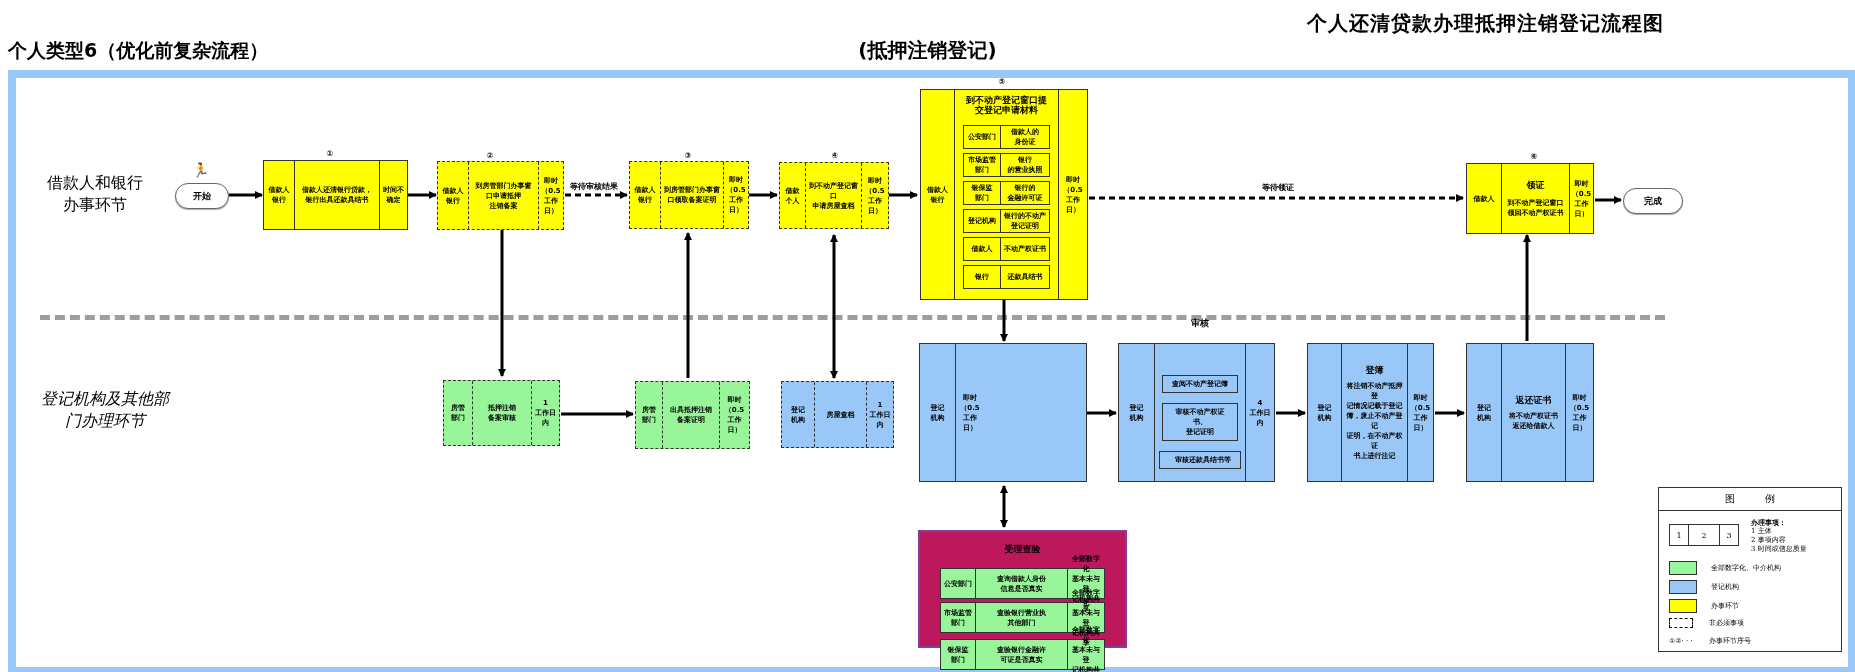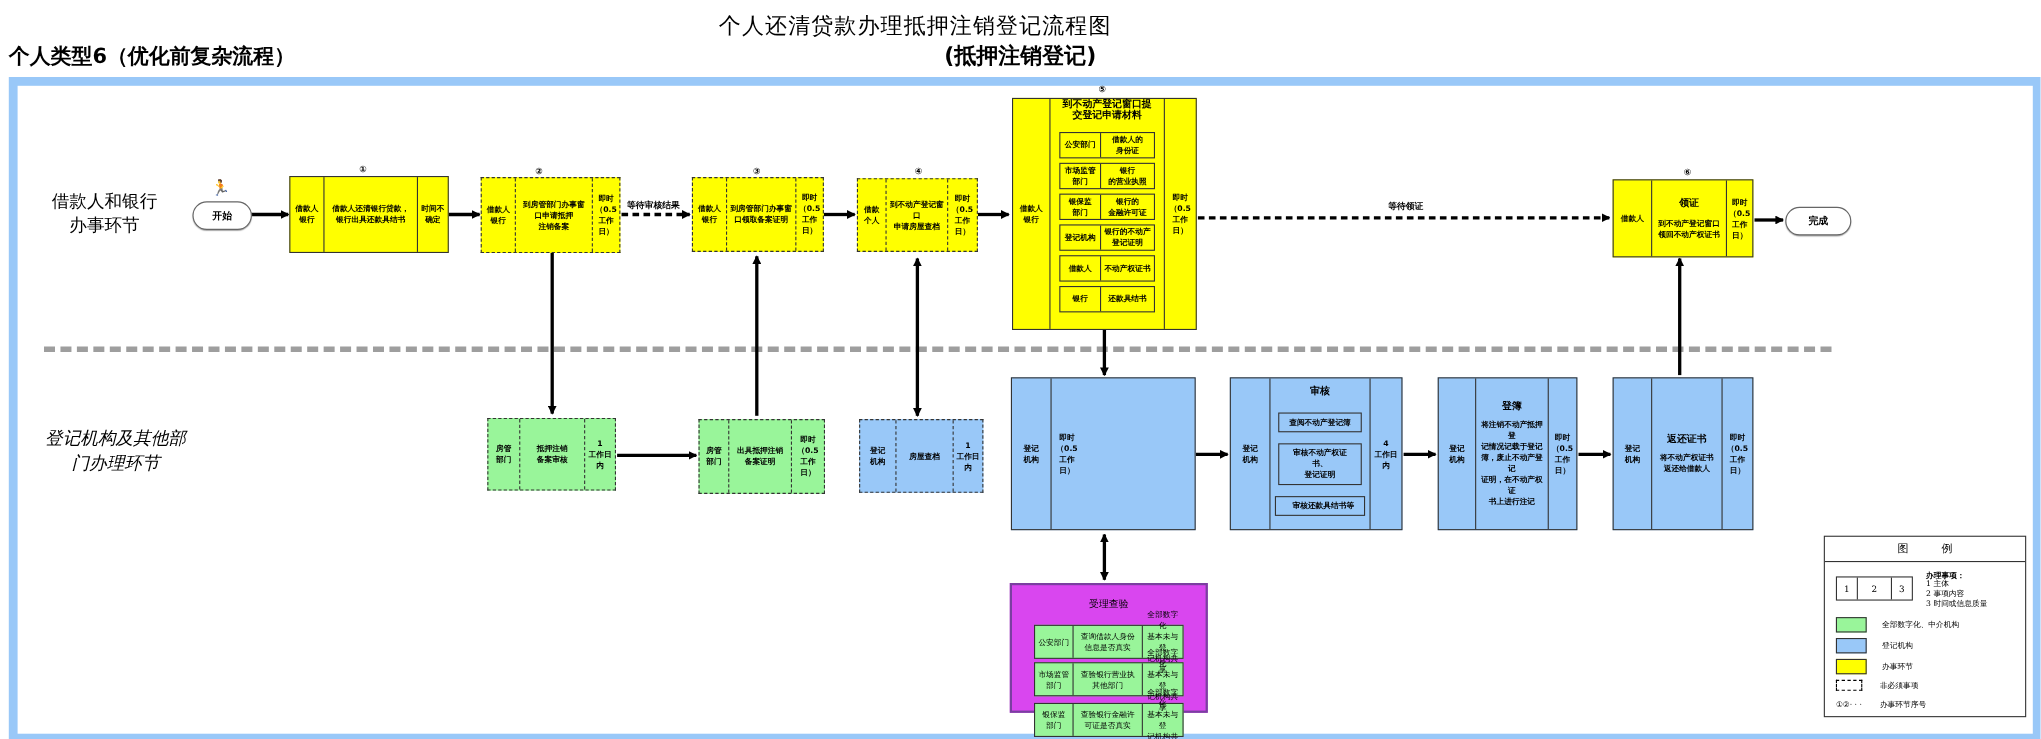--- a/index.html
+++ b/index.html
@@ -1,18 +1,18 @@
 <!DOCTYPE html>
 <html><head>
 <meta charset="utf-8">
 <style>
   html,body{margin:0;padding:0;background:#fff;}
   body{width:1855px;height:672px;position:relative;overflow:hidden;font-family:"DejaVu Sans","Liberation Sans",sans-serif;color:#000;}
   .abs{position:absolute;}
-  #title1{left:0;width:1664px;top:10px;text-align:center;font-size:20px;font-weight:normal;letter-spacing:1px;}
+  #title1{left:0;width:1664px;top:10px;text-align:right;font-size:20px;font-weight:bold;letter-spacing:1px;}
   #title2{left:0;width:1855px;top:37px;text-align:center;font-size:20px;font-weight:bold;}
   #subtitle{left:8px;top:38px;font-size:19px;font-weight:bold;}
   #frame{left:8px;top:70px;width:1832px;height:589px;border:8px solid #99c8f8;box-sizing:content-box;}
   .lane-label{font-family:"DejaVu Serif","Liberation Serif",serif;font-size:16px;text-align:center;line-height:22px;}
   #divider{left:40px;top:315px;width:1625px;height:0;border-top:5px dashed #9e9e9e;}
   .box{position:absolute;display:flex;box-sizing:border-box;border:1.5px solid #333;font-size:7px;font-weight:bold;}
   .box.dashed{border:1.5px dashed #333;}
   .y{background:#ffff00;}
   .g{background:#99f59a;}
   .b{background:#99c8f8;}
@@ -136,21 +136,21 @@
   <div class="col c3" style="width:27px">即时
 （0.5
 工作
 日）</div>
 </div>
 
 <div class="num" style="left:992px;top:77px;">⑤</div>
 <div class="box y" style="left:920px;top:89px;width:168px;height:211px;white-space:pre-line;">
   <div class="col" style="width:33px">借款人
 银行</div>
-  <div class="col cm" style="justify-content:flex-start;padding-top:0;">
+  <div class="col cm" style="justify-content:center;padding-top:0;">
     <div class="big-head">到不动产登记窗口提
 交登记申请材料</div>
     <div id="s5-materials" style="width:100%"><div class="inner" style="height: 22px; margin: 4px 6px;"><div class="ic" style="width: 32px;">公安部门</div><div class="ic" style="flex: 1 1 0%;">借款人的
 身份证</div></div><div class="inner" style="height: 22px; margin: 4px 6px;"><div class="ic" style="width: 32px;">市场监管
 部门</div><div class="ic" style="flex: 1 1 0%;">银行
 的营业执照</div></div><div class="inner" style="height: 22px; margin: 4px 6px;"><div class="ic" style="width: 32px;">银保监
 部门</div><div class="ic" style="flex: 1 1 0%;">银行的
 金融许可证</div></div><div class="inner" style="height: 22px; margin: 4px 6px;"><div class="ic" style="width: 32px;">登记机构</div><div class="ic" style="flex: 1 1 0%;">银行的不动产
 登记证明</div></div><div class="inner" style="height: 22px; margin: 4px 6px;"><div class="ic" style="width: 32px;">借款人</div><div class="ic" style="flex: 1 1 0%;">不动产权证书</div></div><div class="inner" style="height: 22px; margin: 4px 6px;"><div class="ic" style="width: 32px;">银行</div><div class="ic" style="flex: 1 1 0%;">还款具结书</div></div></div>
   </div>
@@ -209,21 +209,21 @@
 机构</div>
   <div class="col" style="width:29px">即时
 （0.5
 工作
 日）</div>
 </div>
 
 <div class="box b" style="left:1118px;top:343px;width:157px;height:139px;white-space:pre-line;">
   <div class="col" style="width:35px">登记
 机构</div>
-  <div class="col cm" style="justify-content:flex-end;padding-top:6px;">
+  <div class="col cm" style="justify-content:flex-end;padding-top:6px;gap:33px;">
     <div class="big-head" style="margin-bottom:4px">审核</div>
     <div id="b2-items"><div class="small-box" style="width: 62px; margin: 10px auto;">查阅不动产登记簿</div><div class="small-box" style="width: 62px; margin: 10px auto;">审核不动产权证书、
 登记证明</div><div class="small-box" style="width: 62px; margin: 10px auto; padding-left: 12px;">审核还款具结书等</div></div>
   </div>
   <div class="col" style="width:29px">4
 工作日
 内</div>
 </div>
 
 <div class="box b" style="left:1307px;top:343px;width:127px;height:139px;white-space:pre-line;">
@@ -250,21 +250,21 @@
     <div class="big-head" style="">返还证书</div>
     <div>将不动产权证书
 返还给借款人</div>
   </div>
   <div class="col" style="width:28px">即时
 （0.5
 工作
 日）</div>
 </div>
 
-<div class="abs" style="left:918px;top:530px;width:180px;height:118px;border:2px solid #7a3fa0;background:#d946ef;box-sizing:border-box;font-size:7px;font-weight:normal;white-space:pre-line;">
+<div class="abs" style="left:918px;top:530px;width:209px;height:118px;border:2px solid #7a3fa0;background:#be185d;box-sizing:border-box;font-size:7px;font-weight:bold;white-space:pre-line;">
   <div style="text-align:center;font-size:9px;margin:3px 0 1px;">受理查验</div>
   <div id="check-rows"><div class="inner" style="background: rgb(153, 245, 154); height: 29px; margin: 3px 20px;"><div class="ic" style="width: 30px;">公安部门</div><div class="ic" style="flex: 1 1 0%;">查询借款人身份
 信息是否真实</div><div class="ic" style="width: 32px;">全部数字化
 基本未与登
 记机构共享</div></div><div class="inner" style="background: rgb(153, 245, 154); height: 29px; margin: 3px 20px;"><div class="ic" style="width: 30px;">市场监管
 部门</div><div class="ic" style="flex: 1 1 0%;">查验银行营业执
 其他部门</div><div class="ic" style="width: 32px;">全部数字化
 基本未与登
 记机构共享</div></div><div class="inner" style="background: rgb(153, 245, 154); height: 29px; margin: 6px 20px 3px;"><div class="ic" style="width: 30px;">银保监
 部门</div><div class="ic" style="flex: 1 1 0%;">查验银行金融许

